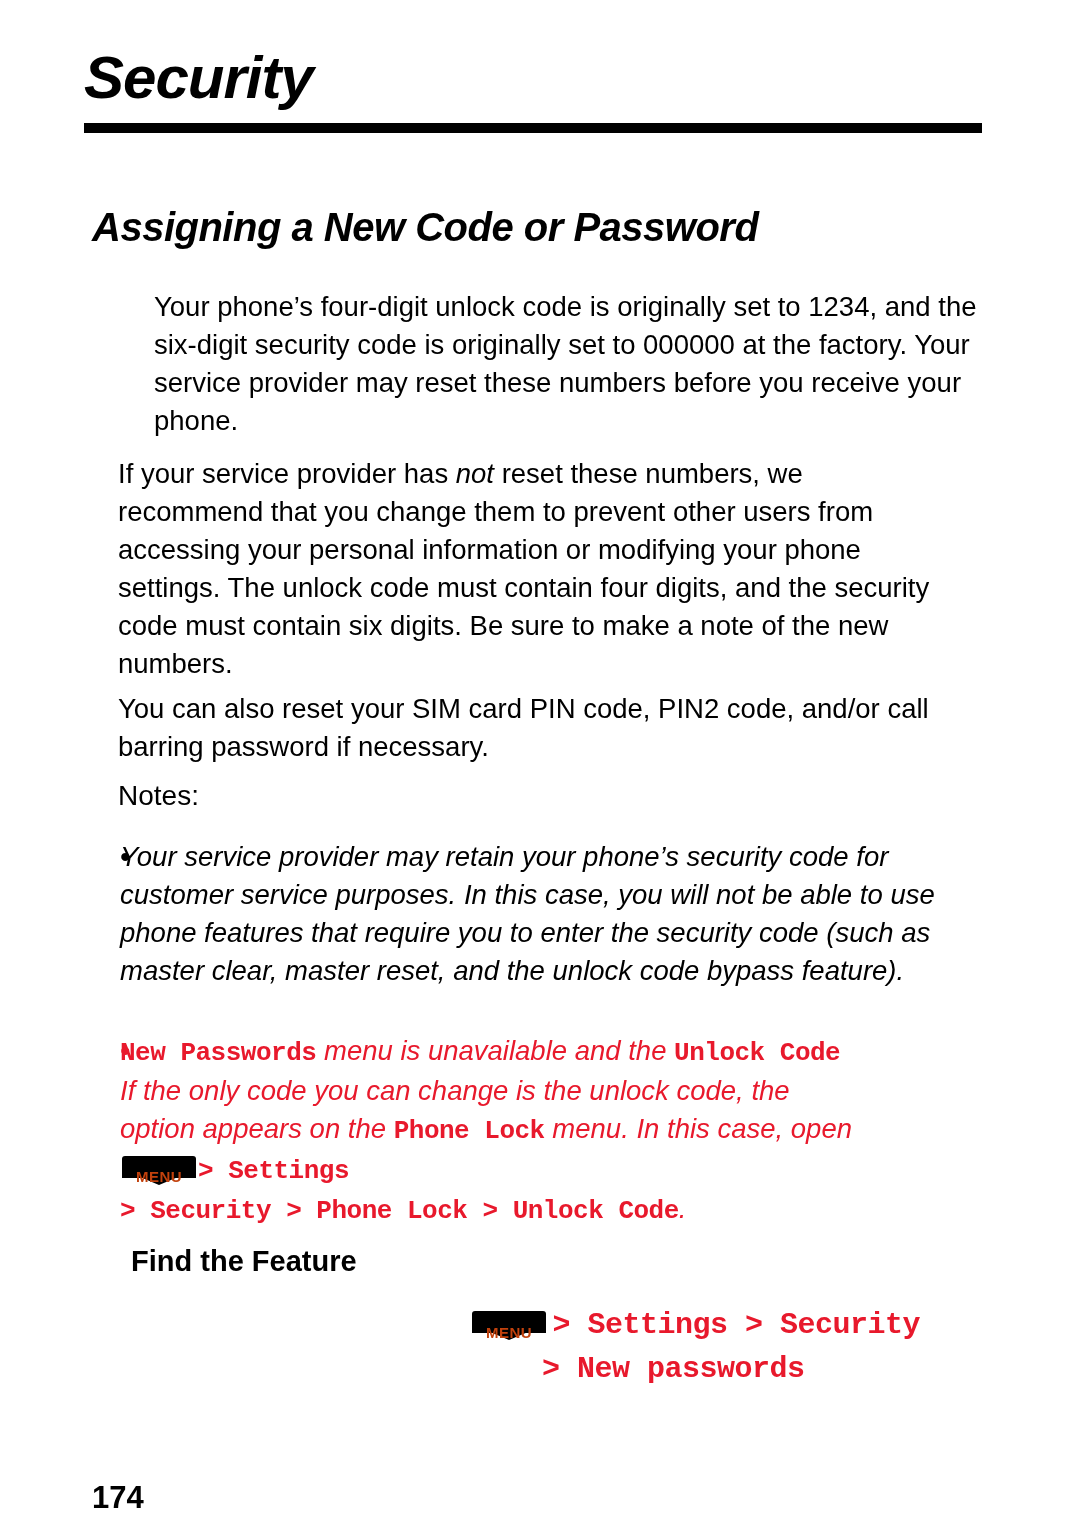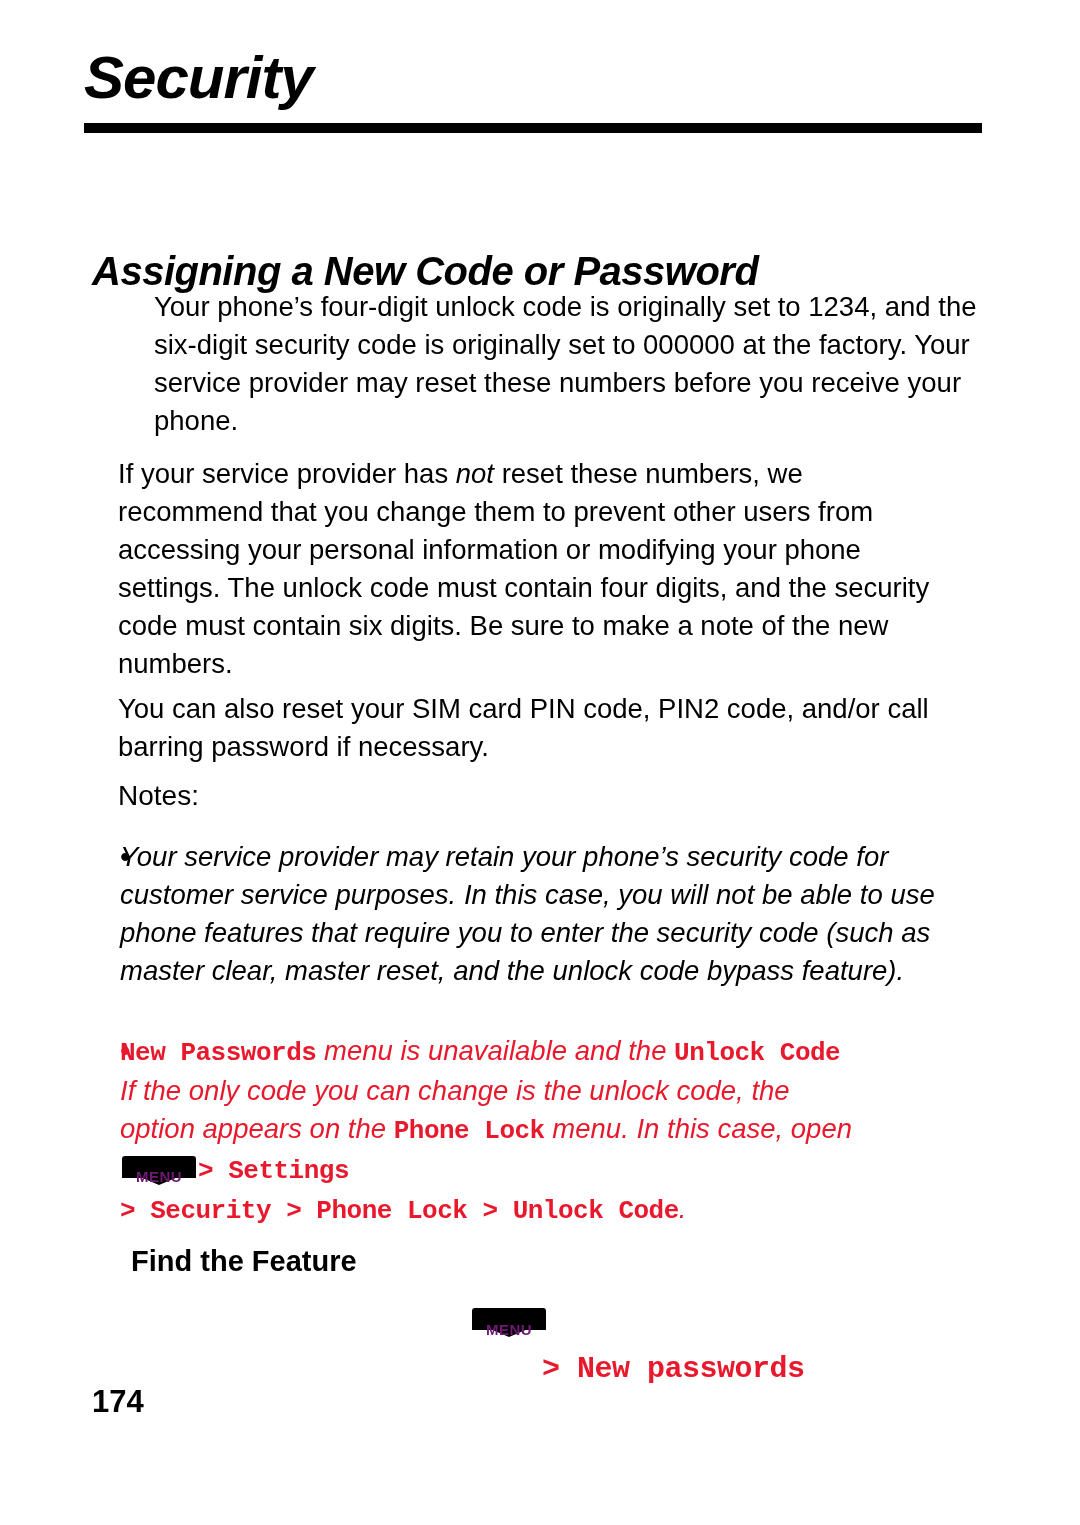--- a/index.html
+++ b/index.html
@@ -44,21 +44,20 @@
 
   
   .section-title {
     position: absolute;
     left: 92px;
     top: 205px;
     font-size: 40px;
     font-weight: bold;
     font-style: italic;
     letter-spacing: -0.5px;
-    margin-top: 44px;
   }
 
   
   .body-block {
     position: absolute;
     left: 118px;
     width: 836px;
     font-size: 27.5px;
     line-height: 38px;
     font-weight: 400;
@@ -145,21 +144,21 @@
     width: 0; height: 0;
     border-left: 19px solid transparent;
     border-right: 19px solid transparent;
     border-top: 8px solid #000000;
   }
   .menu-key .label {
     position: absolute;
     left: 0; top: 2px;
     width: 74px;
     text-align: center;
-    color: #701a75;
+    color: #c2410c;
     font-family: "Liberation Sans", sans-serif;
     font-weight: bold;
     font-style: normal;
     font-size: 15px;
     letter-spacing: 0.5px;
   }
 
   
   .to-change {
     position: absolute;
@@ -194,21 +193,21 @@
     letter-spacing: -0.5px;
   }
   .find-path .line2 {
     padding-left: 72px;
   }
 
   
   .page-number {
     position: absolute;
     left: 92px;
-    top: 1384px;
+    top: 1480px;
     font-size: 31px;
     font-weight: bold;
   }
   i.italic { font-style: italic; }
 </style>
 </head>
 <body>
 
 <div class="page">
 
@@ -237,19 +236,19 @@
       <span class="note2-line"><span>If the only code you can change is the unlock code, the</span></span>
       <span class="note2-line"><span>option appears on the </span><span class="mono">Phone Lock</span><span> menu. In this case, open</span></span>
       <span class="note2-line"><span class="menu-key"><span class="body-shape"></span><span class="point"></span><span class="label">MENU</span></span><span class="mono">&gt; Settings</span></span>
       <span class="note2-line"><span class="mono">&gt; Security &gt; Phone Lock &gt; Unlock Code</span><span>.</span></span>
     </span>
   </div>
 
 
   <div class="find-label">Find the Feature</div>
   <div class="find-path">
-    <span class="line"><span class="menu-key"><span class="body-shape"></span><span class="point"></span><span class="label">MENU</span></span>&nbsp;</span>
+    <span class="line"><span class="menu-key"><span class="body-shape"></span><span class="point"></span><span class="label">MENU</span></span>&nbsp;<span class="mono">&gt; Settings &gt; Security</span></span>
     <span class="line line2"><span class="mono">&gt; New passwords</span></span>
   </div>
 
   <div class="page-number">174</div>
 
 </div>
 
 </body></html>

